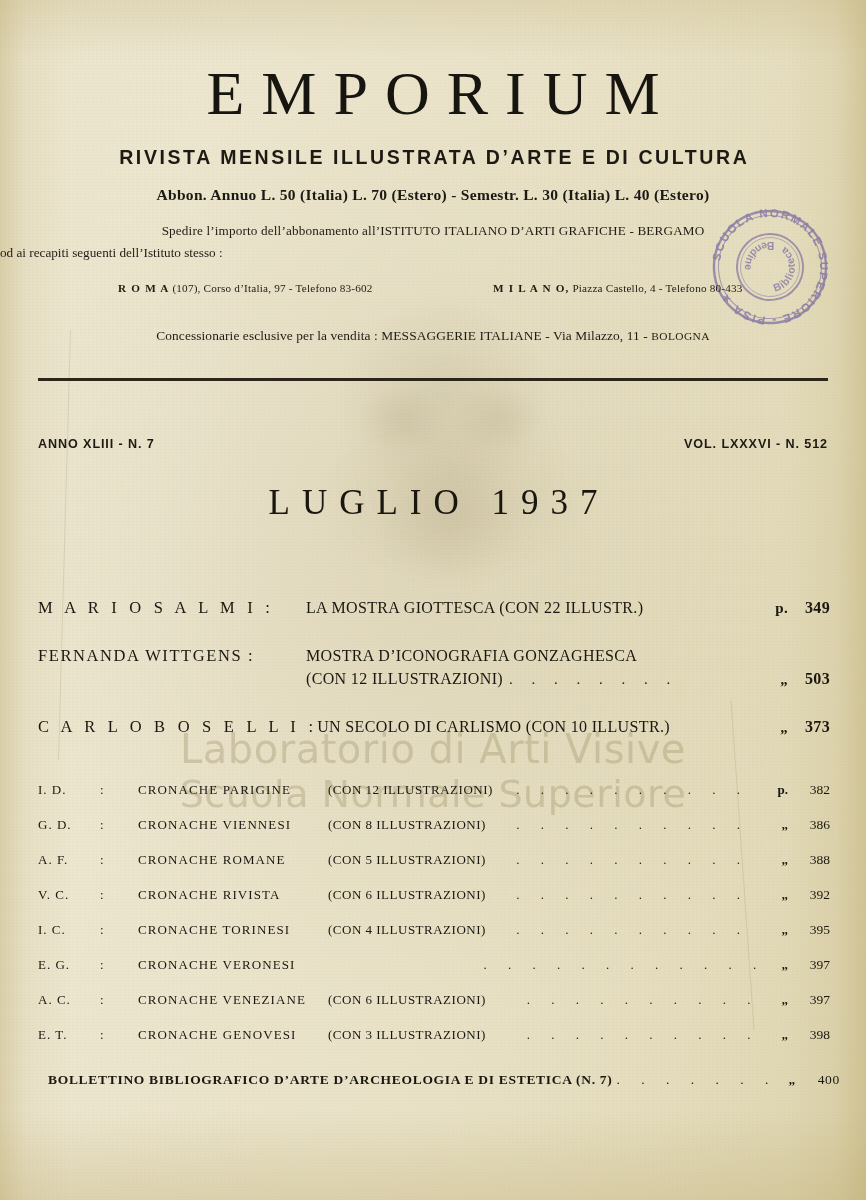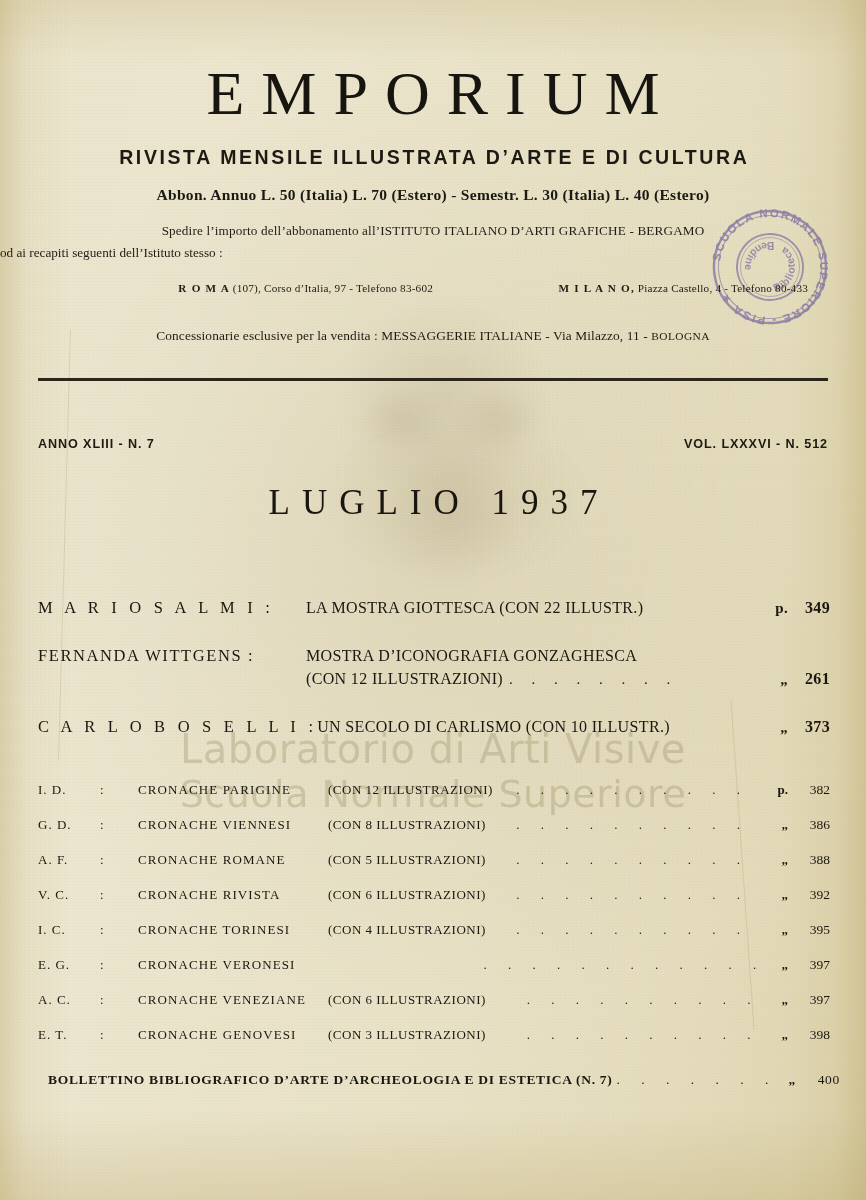--- a/index.html
+++ b/index.html
@@ -169,21 +169,21 @@
   .addresses {
     position: absolute;
     left: 118px;
     top: 281px;
     width: 630px;
     font-size: 11.2px;
     color: #1f1c14;
     line-height: 15px;
   }
   .addr-row { display: flex; }
-  .addr-col { flex: 0 0 50%; white-space: nowrap; text-align: right; }
+  .addr-col { flex: 0 0 50%; white-space: nowrap; }
   .addr-col.right { padding-left: 60px; }
   .city { font-weight: 700; letter-spacing: 1.2px; }
   .city.tight { letter-spacing: .2px; }
   .addr-rest { letter-spacing: .2px; }
 
   .concess {
     position: absolute;
     left: 0; right: 0;
     top: 328px;
     text-align: center;
@@ -435,21 +435,21 @@
       <div class="feat-author tight">FERNANDA WITTGENS :</div>
       <div class="feat-body">
         <div class="feat-line">
           <span class="feat-title">MOSTRA D’ICONOGRAFIA GONZAGHESCA</span>
           <span class="feat-spacer"></span>
         </div>
         <div class="feat-line">
           <span class="feat-title">(CON 12 ILLUSTRAZIONI)</span>
           <span class="feat-dots">. . . . . . . .</span>
           <span class="feat-pmark">„</span>
-          <span class="feat-page">261</span>
+          <span class="feat-page">503</span>
         </div>
       </div>
     </div>
 
     <div class="feature">
       <div class="feat-author">C A R L O   B O S E L L I :</div>
       <div class="feat-body">
         <div class="feat-line">
           <span class="feat-title">UN SECOLO DI CARLISMO (CON 10 ILLUSTR.)</span>
           <span class="feat-spacer"></span>

